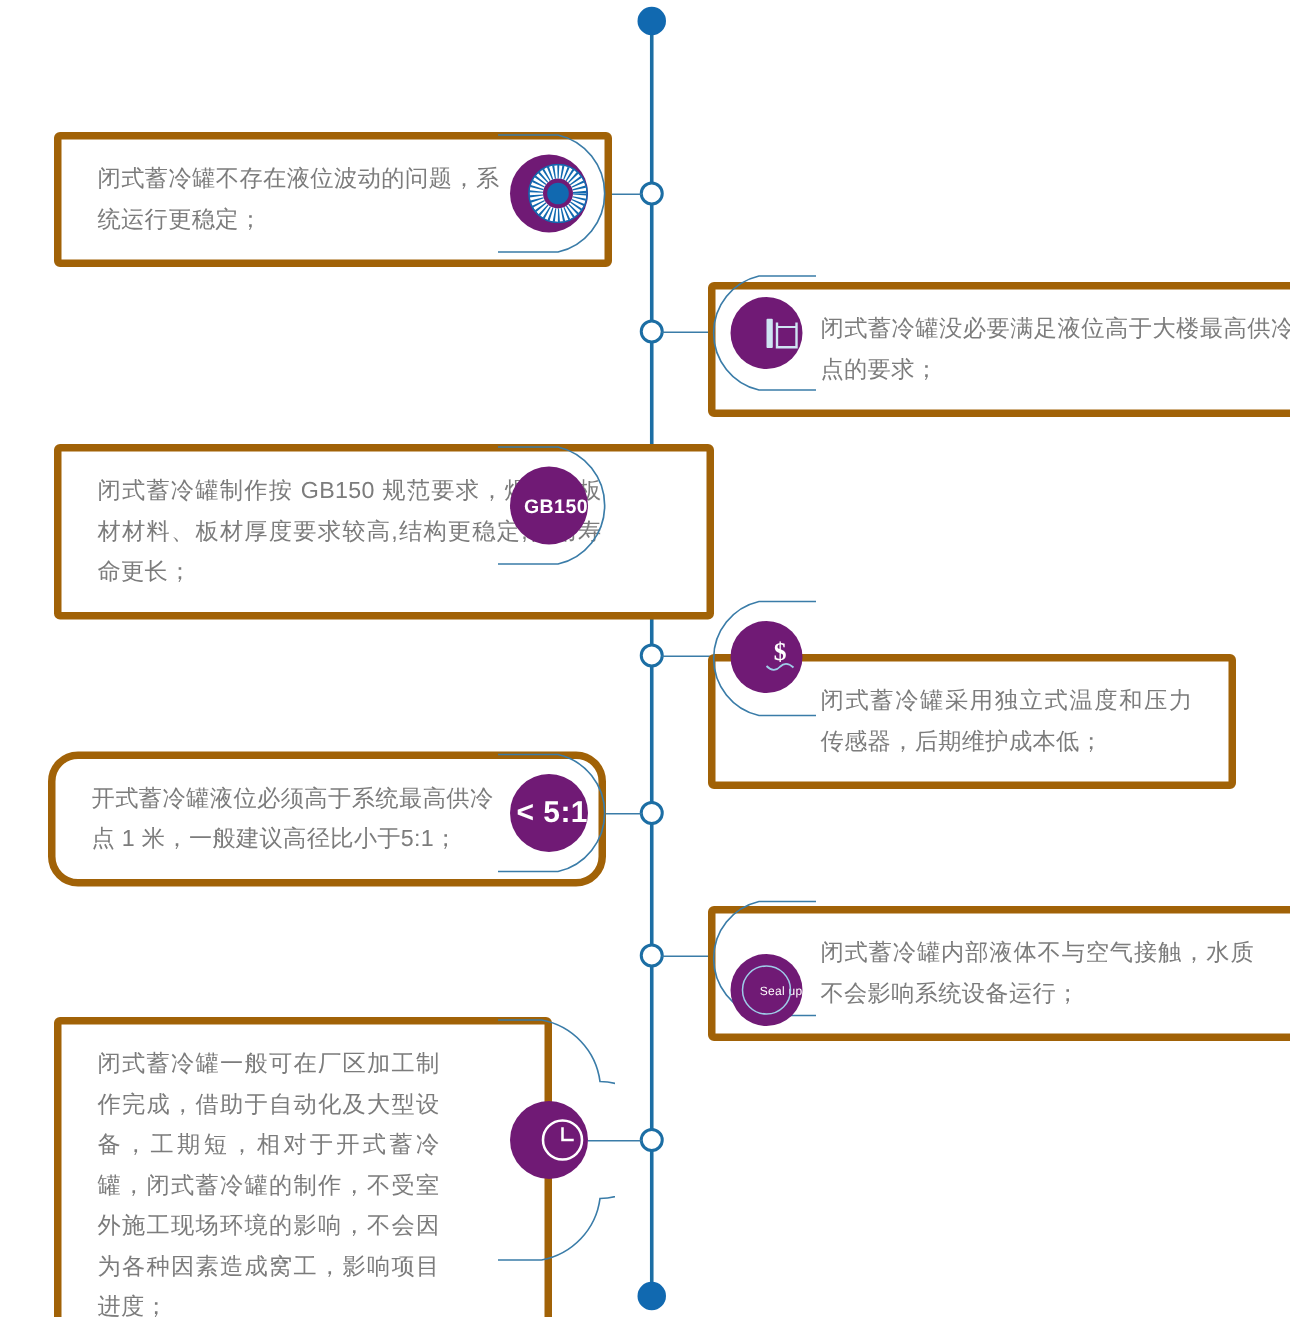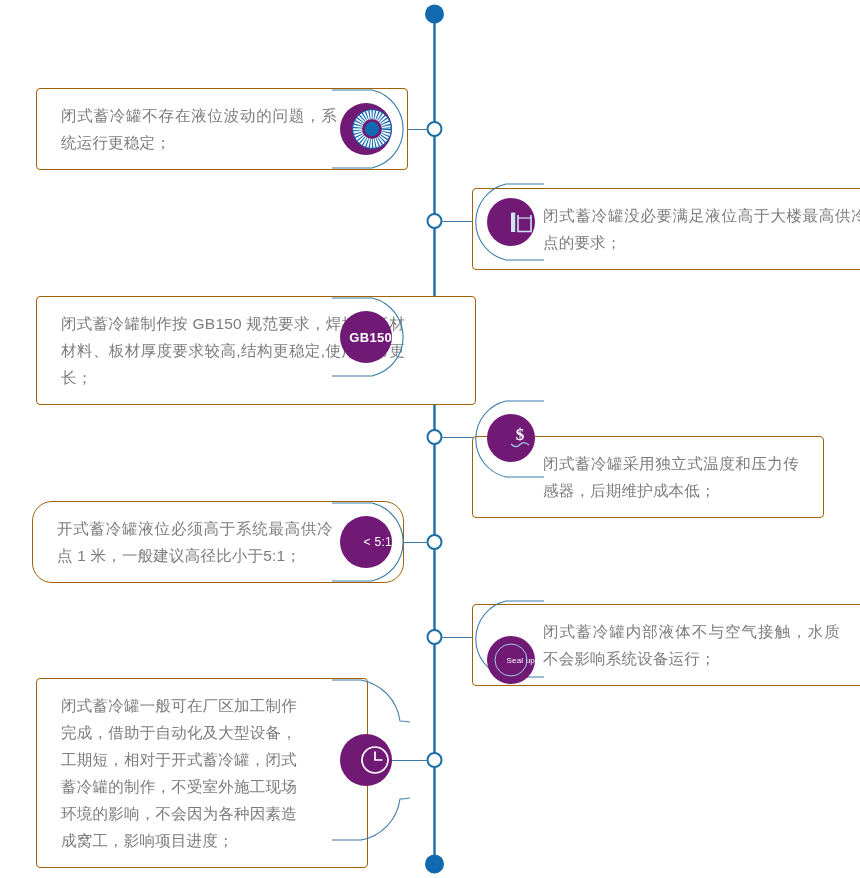--- a/index.html
+++ b/index.html
@@ -26,21 +26,21 @@
   
   .item{
     position:absolute;
     height:0;
   }
 
   
   .card{
     position:absolute;
     box-sizing:border-box;
-    border:1px solid #a16207;
+    border:5px solid #a16207;
     border-radius:4px;
     background:#ffffff;
     color:#7c7c7c;
     font-size:15.5px;
     line-height:27px;
     letter-spacing:0.2px;
     text-align:justify;
     text-justify:inter-ideograph;
     z-index:3;
   }
@@ -69,21 +69,21 @@
   }
   .badge.big{ width:52px; height:52px; }
   .badge-text{
     font-size:13px;
     font-weight:bold;
     letter-spacing:0.3px;
     white-space:nowrap;
     color:#ffffff;
   }
   .badge-text.small{ font-size:8px; font-weight:normal; letter-spacing:0.2px;}
-  .badge-text.ratio{ font-size:12px; font-weight:normal; }
+  .badge-text.ratio{ font-size:20px; font-weight:bold; }
   .badge svg{ display:block; }
 
   
   .stub{
     position:absolute;
     height:1px;
     background:#3a7ca8;
     z-index:2;
   }
 </style>

